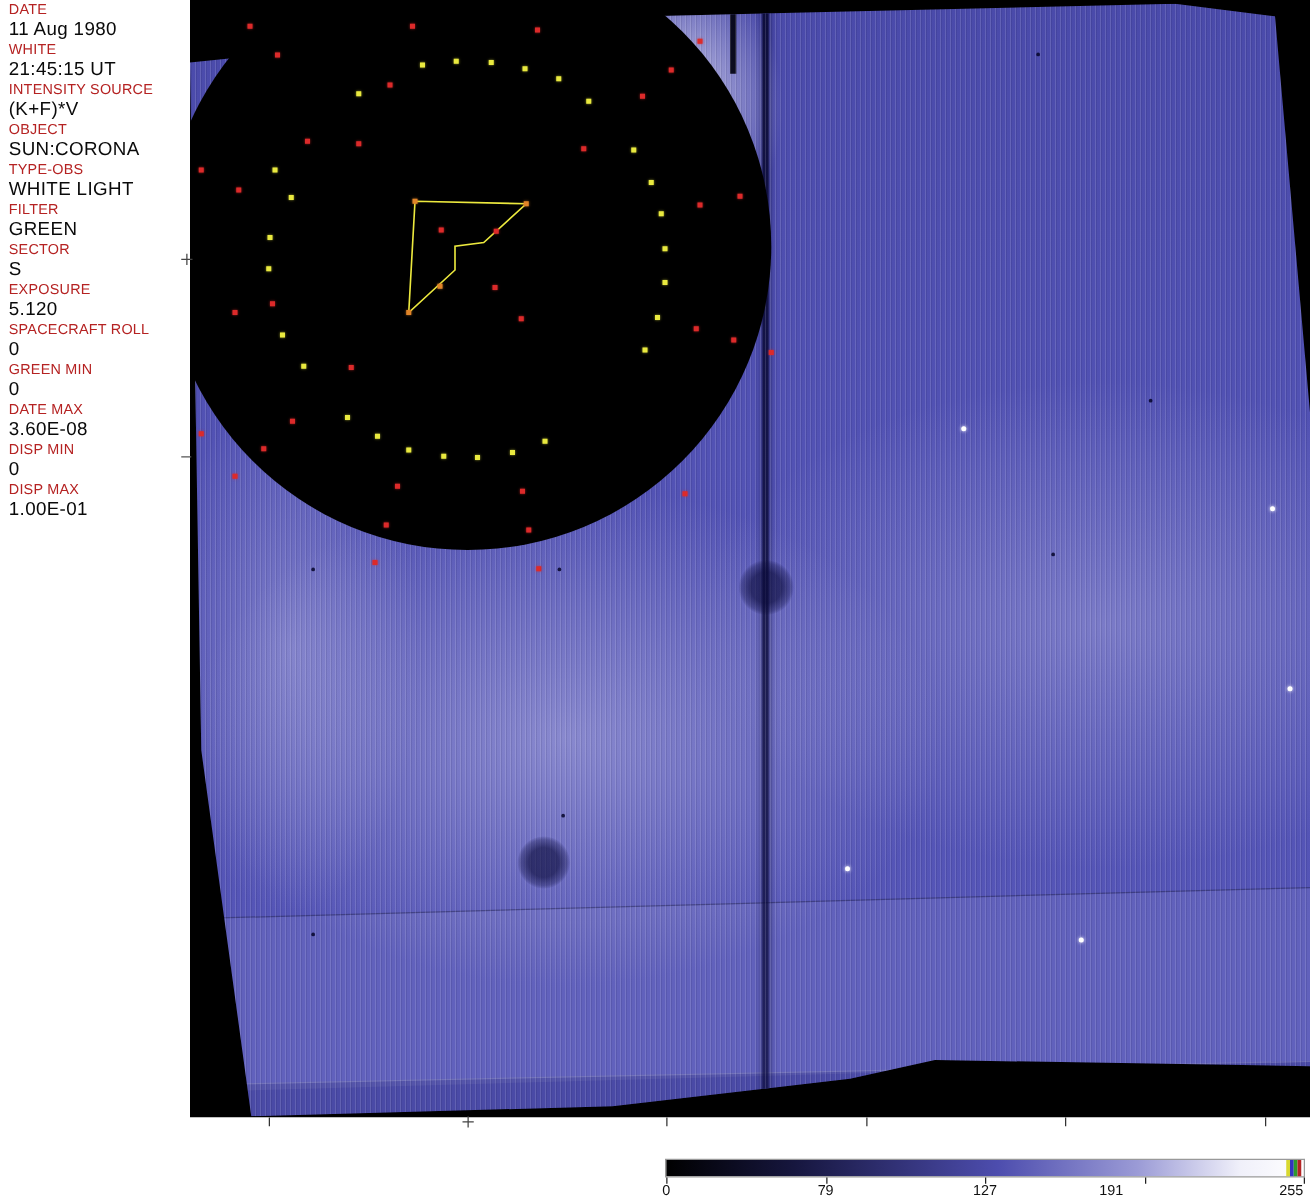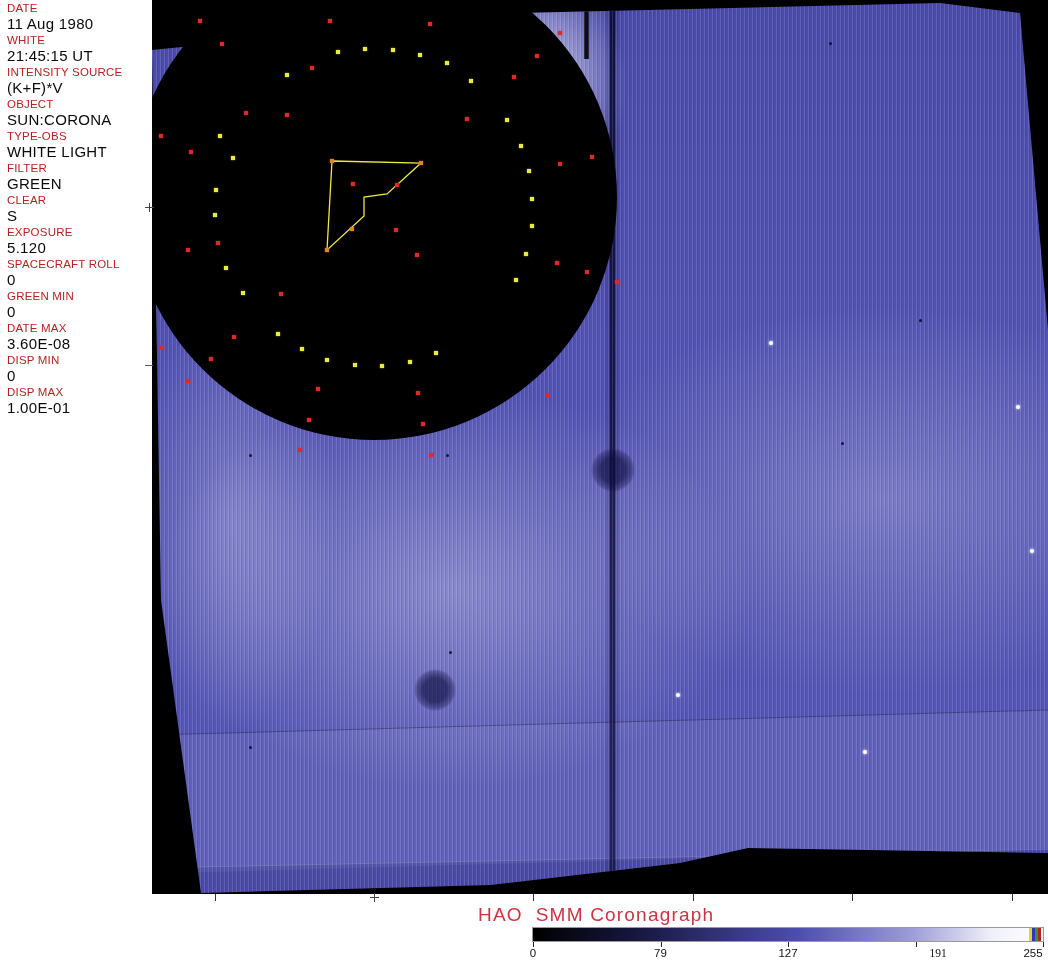--- a/index.html
+++ b/index.html
@@ -88,21 +88,21 @@
     </div>
     <div class="field">
       <div class="flabel">TYPE-OBS</div>
       <div class="fvalue">WHITE LIGHT</div>
     </div>
     <div class="field">
       <div class="flabel">FILTER</div>
       <div class="fvalue">GREEN</div>
     </div>
     <div class="field">
-      <div class="flabel">CLEAR</div>
+      <div class="flabel">SECTOR</div>
       <div class="fvalue">S</div>
     </div>
     <div class="field">
       <div class="flabel">EXPOSURE</div>
       <div class="fvalue">5.120</div>
     </div>
     <div class="field">
       <div class="flabel">SPACECRAFT ROLL</div>
       <div class="fvalue">0</div>
     </div>
@@ -230,35 +230,34 @@
       <div class="speck-d" style="left: 767px; top: 319px;"></div>
       <div class="speck-d" style="left: 689px; top: 442px;"></div>
       <div class="speck-d" style="left: 97px; top: 746px;"></div>
       <div class="speck-d" style="left: 297px; top: 651px;"></div>
       <div class="blob" style="left: 439px; top: 448px; width: 44px; height: 44px;"></div>
       <div class="blob" style="left: 262px; top: 669px; width: 42px; height: 42px;"></div>
     </div>
 </div>
 
 <div id="footer">
-  <div id="title">HAO  SMM Coronagraph</div>
   <div id="colorbar" style="background: linear-gradient(90deg, rgb(0, 0, 0) 0%, rgb(22, 22, 62) 20%, rgb(77, 77, 174) 52%, rgb(155, 155, 214) 74%, rgb(240, 240, 250) 90%, rgb(255, 255, 255) 100%);">
       <div class="cstripe" style="right: 11px; background: rgb(216, 216, 48);"></div>
       <div class="cstripe" style="right: 8px; background: rgb(52, 52, 192);"></div>
       <div class="cstripe" style="right: 5px; background: rgb(46, 154, 46);"></div>
       <div class="cstripe" style="right: 2px; background: rgb(180, 36, 36);"></div>
     </div>
 <div class="cbtick" style="left: 533px;"></div>
     <div class="cblabel" style="left: 533px;">0</div>
     <div class="cbtick" style="left: 660.5px;"></div>
     <div class="cblabel" style="left: 660.5px;">79</div>
     <div class="cbtick" style="left: 788px;"></div>
     <div class="cblabel" style="left: 788px;">127</div>
     <div class="cbtick" style="left: 915.5px;"></div>
-    <div class="cblabel" style="left: 938px; font-family: Liberation Serif, serif;">191</div>
+    <div class="cblabel" style="left: 889px;">191</div>
     <div class="cbtick" style="left: 1043px;"></div>
     <div class="cblabel" style="left: 1033px;">255</div>
   </div>
 
 <div class="ftick p" style="left: 145px; top: 203px;"></div>
 <div class="ftick h" style="left: 145px; top: 365px;"></div>
 <div class="ftick v" style="left: 215px; top: 894px;"></div>
 <div class="ftick p" style="left: 370px; top: 893px;"></div>
 <div class="ftick v" style="left: 533px; top: 894px;"></div>
 <div class="ftick v" style="left: 693px; top: 894px;"></div>

